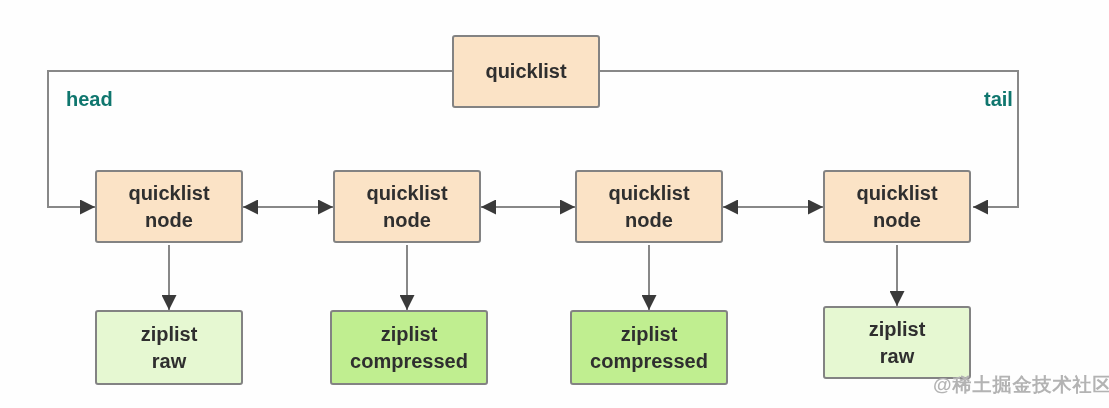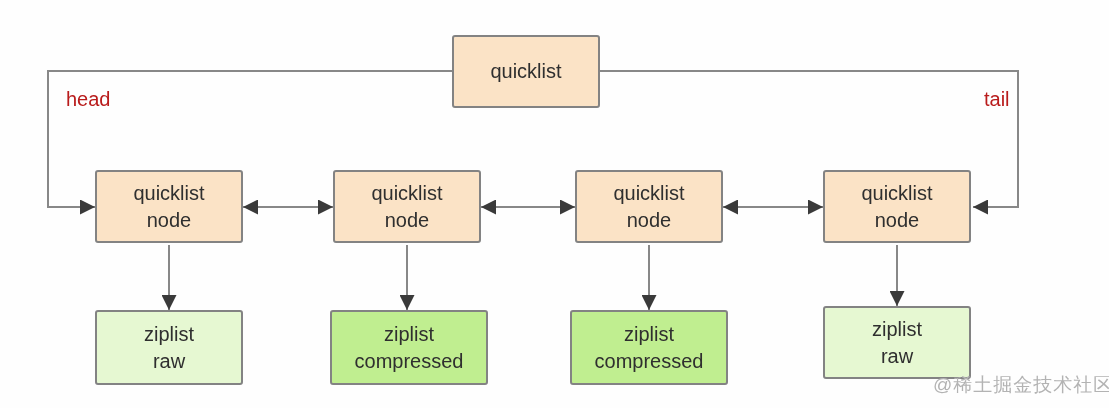--- a/index.html
+++ b/index.html
@@ -3,20 +3,21 @@
 <meta charset="utf-8">
 <style>
   html, body { margin: 0; padding: 0; background: #ffffff; }
   .canvas {
     position: relative;
     width: 1109px;
     height: 408px;
     background: #fefefe;
     font-family: "Liberation Sans", sans-serif;
     overflow: hidden;
+    font-weight: bold;
   }
   .connectors {
     position: absolute;
     left: 0; top: 0;
     width: 1109px; height: 408px;
     z-index: 1;
   }
   .box {
     position: absolute;
     box-sizing: border-box;
@@ -42,21 +43,21 @@
   .node-3 { left: 575px; top: 170px; width: 148px; height: 73px; }
   .node-4 { left: 823px; top: 170px; width: 148px; height: 73px; }
   .zip-1  { left: 95px;  top: 310px; width: 148px; height: 75px; }
   .zip-2  { left: 330px; top: 310px; width: 158px; height: 75px; }
   .zip-3  { left: 570px; top: 310px; width: 158px; height: 75px; }
   .zip-4  { left: 823px; top: 306px; width: 148px; height: 73px; }
 
   .edge-label {
     position: absolute;
     font-size: 20px;
-    color: #b91c1c;
+    color: #0f766e;
     z-index: 2;
   }
   .head-label { left: 66px;  top: 88px; }
   .tail-label { left: 984px; top: 88px; }
 
   .watermark {
     position: absolute;
     left: 933px;
     top: 372px;
     font-size: 19px;

